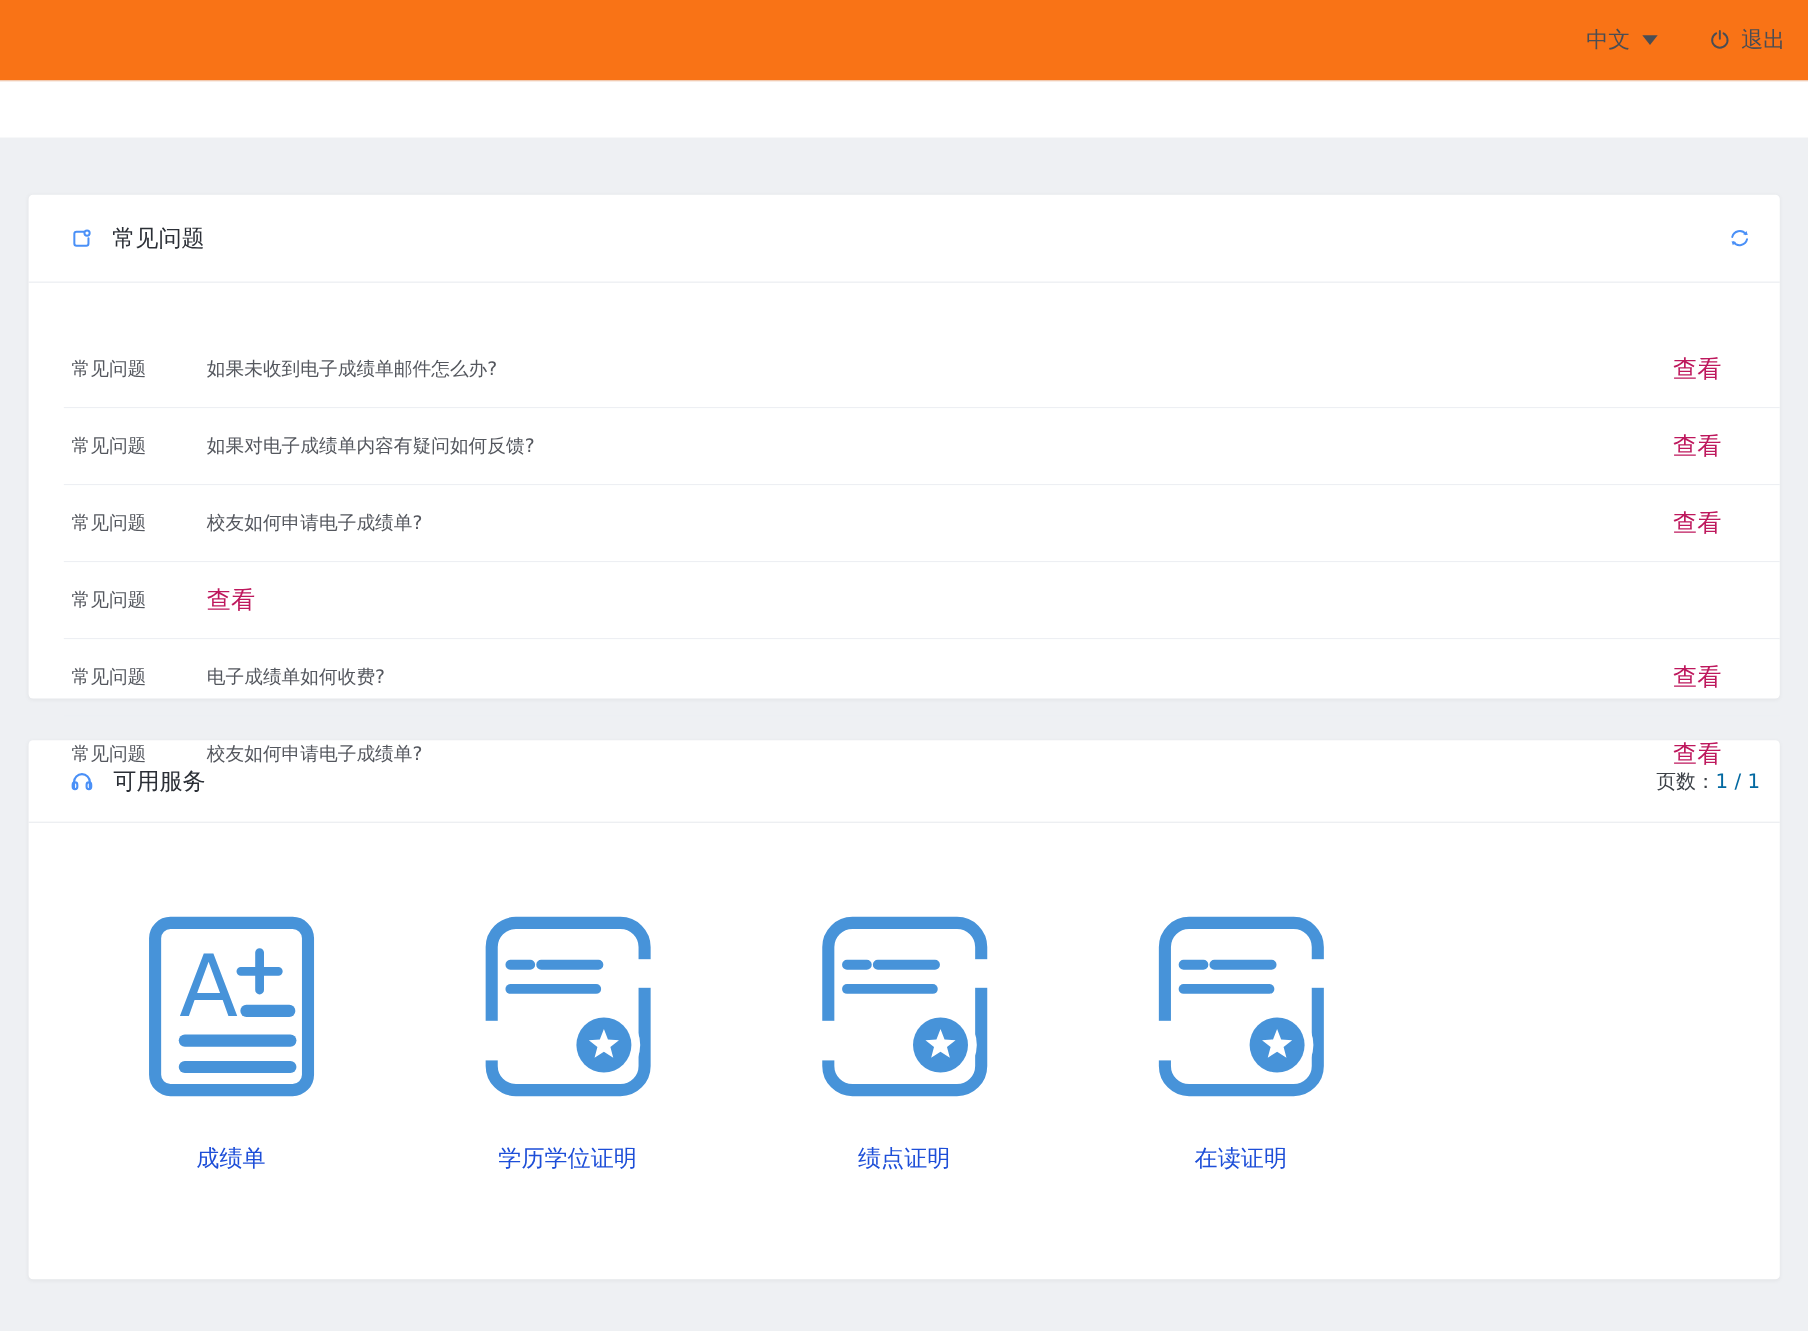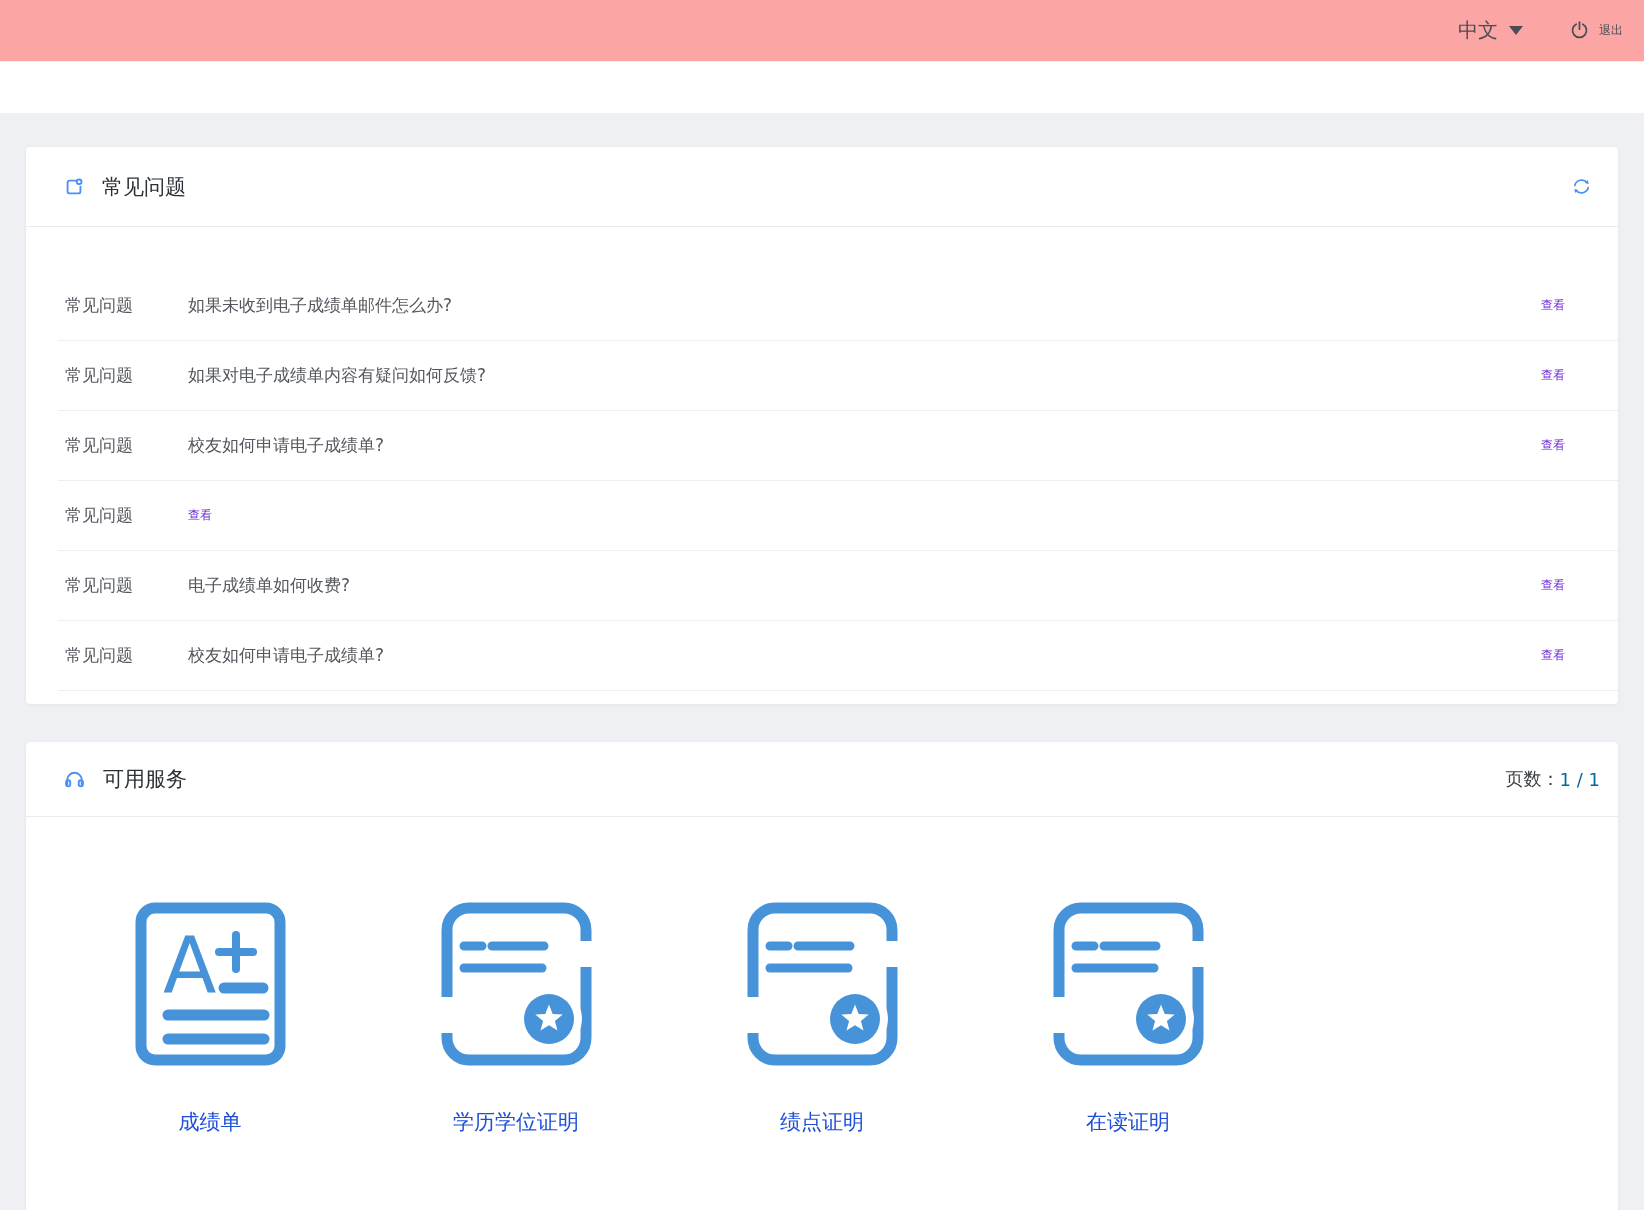--- a/index.html
+++ b/index.html
@@ -5,35 +5,35 @@
   * { box-sizing: border-box; }
   html,body { margin:0; padding:0; }
   body {
     width:1644px; height:1210px; overflow:hidden;
     background:#eef0f3;
     font-family:"DejaVu Sans","Liberation Sans",sans-serif;
     color:#54575e;
   }
   
   .topbar {
-    height:62px; background:#fca5a5; border-bottom:1px solid #f0f0f2;
+    height:74px; background:#f97316; border-bottom:1px solid #f0f0f2;
     display:flex; align-items:center; justify-content:flex-end;
     gap:46px; padding-right:21px;
   }
   .lang-select { display:flex; align-items:center; gap:11px; font-size:20px; color:#4a4d54; cursor:pointer; }
   .caret-down { width:0; height:0; border-left:7px solid transparent; border-right:7px solid transparent; border-top:9px solid #4a4d54; }
-  .logout { display:flex; align-items:center; gap:9px; font-size:12px; color:#4a4d54; cursor:pointer; }
+  .logout { display:flex; align-items:center; gap:9px; font-size:20px; color:#4a4d54; cursor:pointer; }
   .subbar { height:51px; background:#fff; }
 
   
   .card {
     background:#fff; border-radius:4px; margin:0 26px;
     box-shadow:0 1px 4px rgba(0,0,0,0.05);
   }
-  .faq-card { margin-top:34px; height:557px; }
+  .faq-card { margin-top:52px; height:458px; }
   .services-card { margin-top:38px; height:490px; }
 
   .card-header {
     height:80px; display:flex; align-items:center;
     padding:0 26px 0 37px;
     border-bottom:1px solid #e9ebef;
   }
   .services-card .card-header { height:75px; padding-right:18px; }
   .card-title { font-size:21px; color:#2b2f36; margin-left:17px; }
   .header-right { margin-left:auto; display:flex; align-items:center; }
@@ -41,21 +41,21 @@
 
   
   .faq-table { padding-top:44px; }
   .faq-row {
     height:70px; display:flex; align-items:center;
     margin-left:32px; padding:0 53px 0 7px;
     border-bottom:1px solid #edeff3;
   }
   .faq-cat { flex:none; width:123px; font-size:17px; color:#54575e; }
   .faq-q { flex:1; font-size:17px; color:#54575e; }
-  .faq-view { flex:none; font-size:12px; color:#6d28d9; cursor:pointer; }
+  .faq-view { flex:none; font-size:22px; color:#be185d; cursor:pointer; }
 
   
   .pagination { font-size:18px; color:#3c4046; }
   .pagination .pg-value { color:#0369a1; }
   .services-row { display:flex; padding:84px 0 0 31px; }
   .service-item { width:306px; display:flex; flex-direction:column; align-items:center; cursor:pointer; }
   .service-icon { width:153px; height:166px; }
   .service-label { margin-top:37px; font-size:21px; color:#1d4ed8; }
 </style>
 </head>

